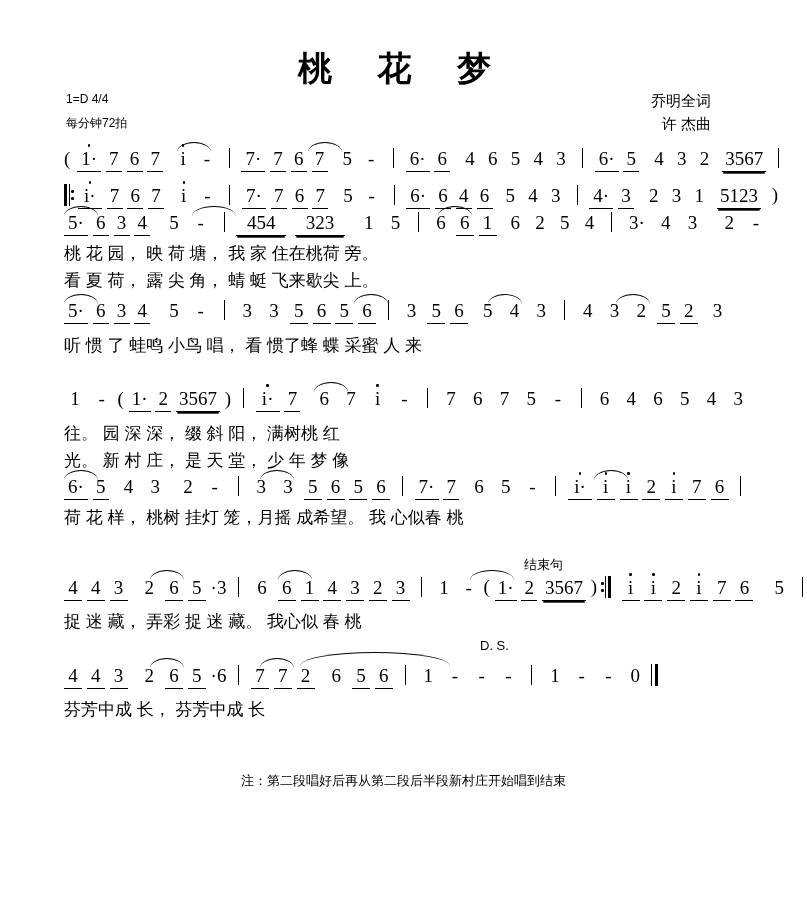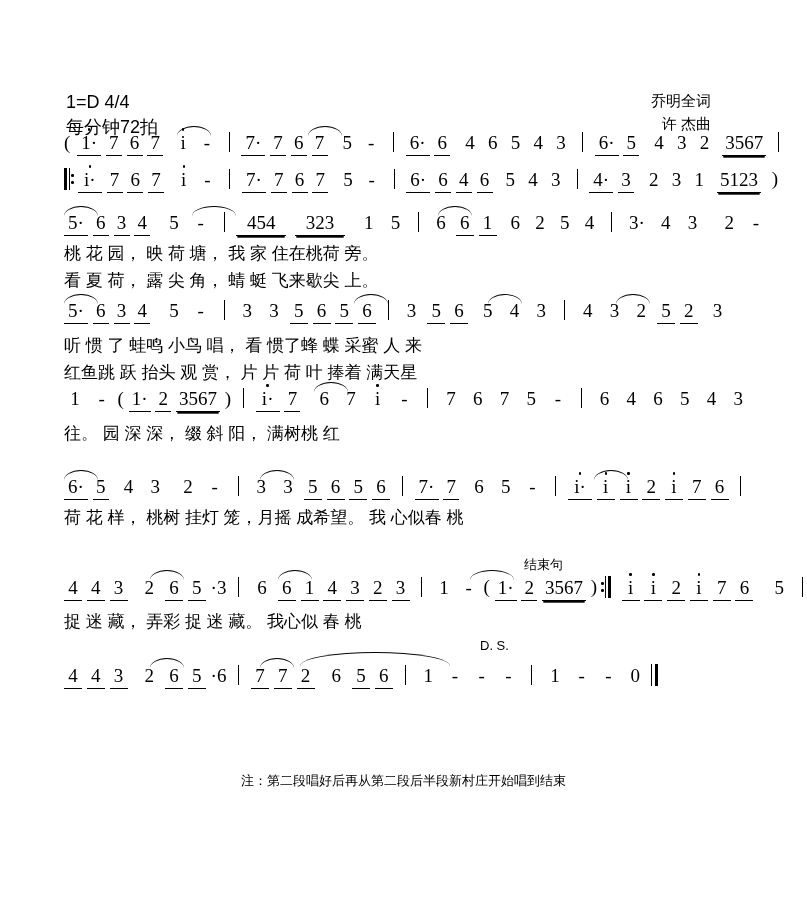--- a/index.html
+++ b/index.html
@@ -23,21 +23,21 @@
     width: 807px;
     text-align: center;
     font-size: 34px;
     letter-spacing: 18px;
     font-family: "Liberation Sans", sans-serif;
     font-weight: bold;
   }
   .meta-left {
     position: absolute;
     left: 66px;
-    font-size: 18px;
+    font-size: 12px;
     font-family: "Liberation Sans", sans-serif;
     white-space: nowrap;
   }
   .meta-right {
     position: absolute;
     right: 96px;
     font-size: 15px;
     font-family: "Liberation Sans", sans-serif;
     white-space: nowrap;
   }
@@ -169,27 +169,28 @@
     right: 64px;
     font-size: 14px;
     font-family: "Liberation Sans", sans-serif;
   }
 </style>
 </head>
 <body>
 
 <div id="page">
 
+  <div class="title">桃 花 梦</div>
 
   <div class="meta-left" id="key-sig">1=D 4/4</div>
   <div class="meta-left" id="tempo">每分钟72拍</div>
   <div class="meta-right" id="lyricist">乔明全词</div>
   <div class="meta-right" id="composer">许 杰曲</div>
 
-  <div class="system" style="top:132px;">
+  <div class="system" style="top:148px;">
 
     <div class="mrow">
       <span class="seg" style="margin-right:2px;">(</span>
       <span class="note u1 dotabove" style="width:24px;">1<span style="letter-spacing:0">·</span></span>
       <span class="note u1" style="width:16px;">7</span>
       <span class="note u1" style="width:16px;">6</span>
       <span class="note u1" style="width:16px;">7</span>
       <span class="note dotabove" style="width:18px;margin-left:6px;">i</span>
       <span class="note" style="width:20px;">-</span>
       <span class="bar"></span>
@@ -316,21 +317,20 @@
       <span class="note" style="width:22px;">2</span>
       <span class="note u1" style="width:18px;">5</span>
       <span class="note u1" style="width:18px;">2</span>
       <span class="note" style="width:22px;margin-left:4px;">3</span>
       <div class="tie" style="left:0px; top:-6px; width:34px;"></div>
       <div class="tie" style="left:290px; top:-6px; width:34px;"></div>
       <div class="tie" style="left:424px; top:-6px; width:34px;"></div>
       <div class="tie" style="left:552px; top:-6px; width:34px;"></div>
     </div>
     <div class="lyr" style="margin-top:4px;">听 惯 了 蛙鸣 小鸟 唱， 看 惯了蜂 蝶 采蜜 人 来</div>
-    <div class="lyr">红鱼跳 跃 抬头 观 赏， 片 片 荷 叶 捧着 满天星</div>
   </div>
 
   <div class="system" style="top:388px;">
     <div class="mrow">
       <span class="note" style="width:22px;">1</span>
       <span class="note" style="width:22px;">-</span>
       <span class="seg">(</span>
       <span class="note u1" style="width:22px;">1<span>·</span></span>
       <span class="note u1" style="width:16px;">2</span>
       <span class="note u2" style="width:44px;">3567</span>
@@ -351,20 +351,21 @@
       <span class="bar"></span>
       <span class="note" style="width:22px;">6</span>
       <span class="note" style="width:22px;">4</span>
       <span class="note" style="width:22px;">6</span>
       <span class="note" style="width:22px;">5</span>
       <span class="note" style="width:22px;">4</span>
       <span class="note" style="width:22px;">3</span>
       <div class="tie" style="left:250px; top:-6px; width:34px;"></div>
     </div>
     <div class="lyr" style="margin-top:4px;">往。 园 深 深， 缀 斜 阳， 满树桃 红</div>
+    <div class="lyr">光。 新 村 庄， 是 天 堂， 少 年 梦 像</div>
   </div>
 
   <div class="system" style="top:476px;">
     <div class="mrow">
       <span class="note u1" style="width:24px;">6<span>·</span></span>
       <span class="note u1" style="width:16px;">5</span>
       <span class="note" style="width:22px;margin-left:4px;">4</span>
       <span class="note" style="width:22px;">3</span>
       <span class="note" style="width:22px;margin-left:6px;">2</span>
       <span class="note" style="width:22px;">-</span>
@@ -466,17 +467,18 @@
       <span class="bar"></span>
       <span class="note" style="width:22px;">1</span>
       <span class="note" style="width:22px;">-</span>
       <span class="note" style="width:22px;">-</span>
       <span class="note" style="width:22px;">0</span>
       <span class="endbar"><span class="thin"></span><span class="thick"></span></span>
       <div class="tie" style="left:86px; top:-6px; width:34px;"></div>
       <div class="tie" style="left:196px; top:-6px; width:34px;"></div>
       <div class="tie big" style="left:236px; top:-12px; width:150px;"></div>
     </div>
+    <div class="lyr" style="margin-top:4px;">芬芳中成 长， 芬芳中成 长</div>
   </div>
 
   <div class="footnote">注：第二段唱好后再从第二段后半段新村庄开始唱到结束</div>
 
 </div>
 
 </body></html>

